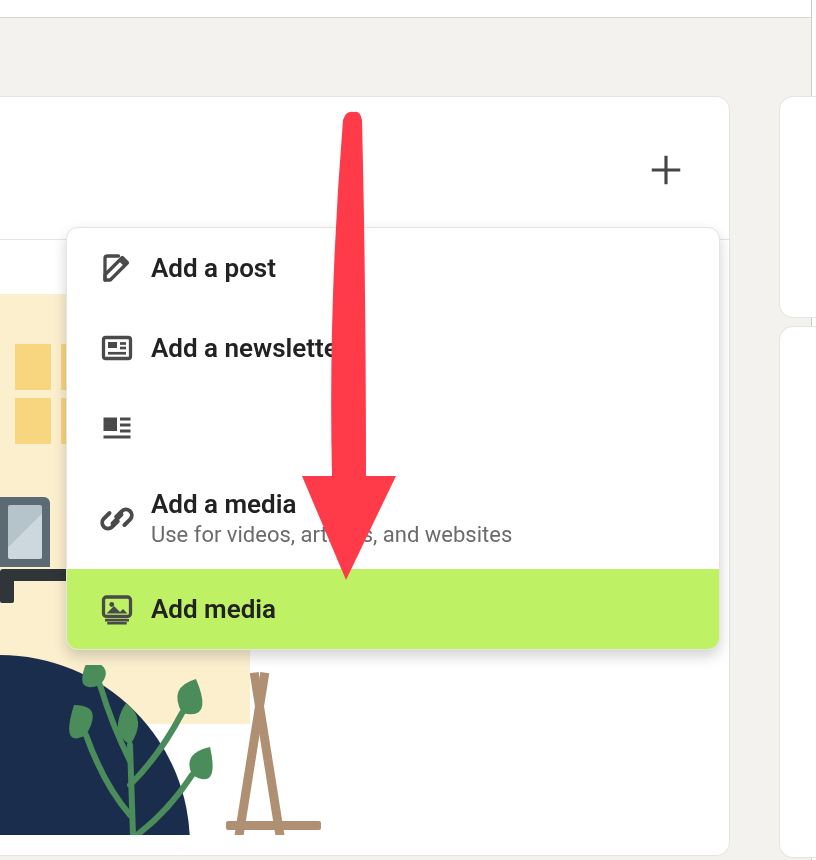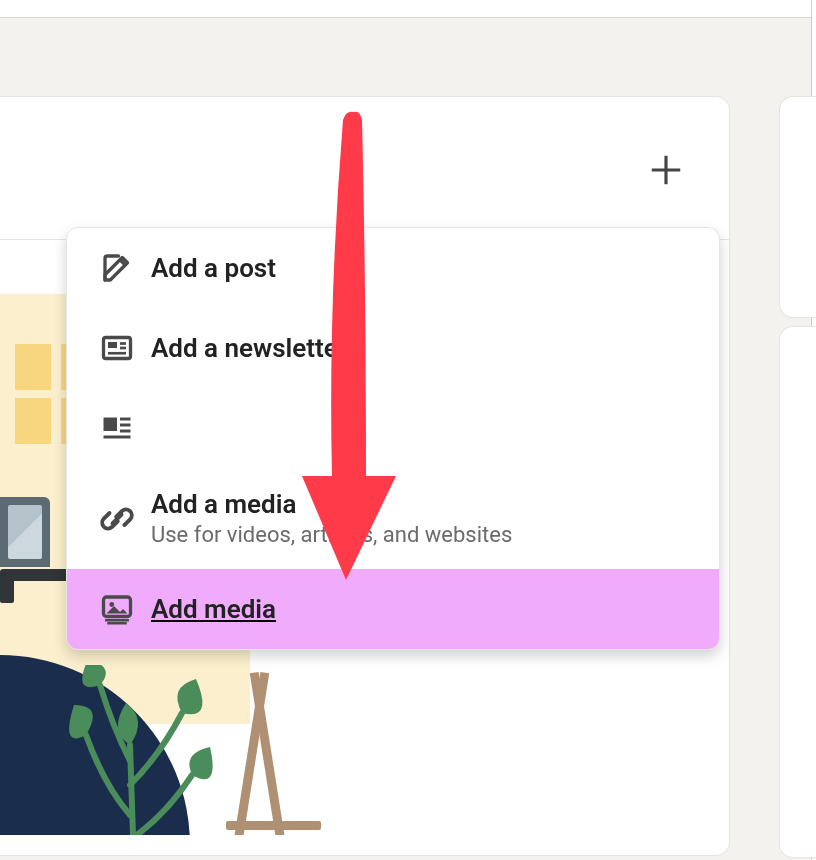--- a/index.html
+++ b/index.html
@@ -124,21 +124,21 @@
     box-shadow:0 6px 14px rgba(0,0,0,0.18);
     overflow:hidden;
   }
   .mi{
     display:flex;
     align-items:center;
     padding:20px 25px 20px 30px;
     gap:14px;
     cursor:pointer;
   }
-  .mi.hovered{background:#f0abfc;text-decoration:underline;}
+  .mi.hovered{background:#bef264;}
   .mi .ico{
     width:40px;height:40px;display:flex;align-items:center;justify-content:center;flex-shrink:0;
   }
   .mi .txt .title{
     font-weight:600;font-size:26px;color:#222;line-height:1.25;
   }
   .mi .txt .sub{
     font-size:22px;color:#6b6b6b;line-height:1.3;
   }
 

